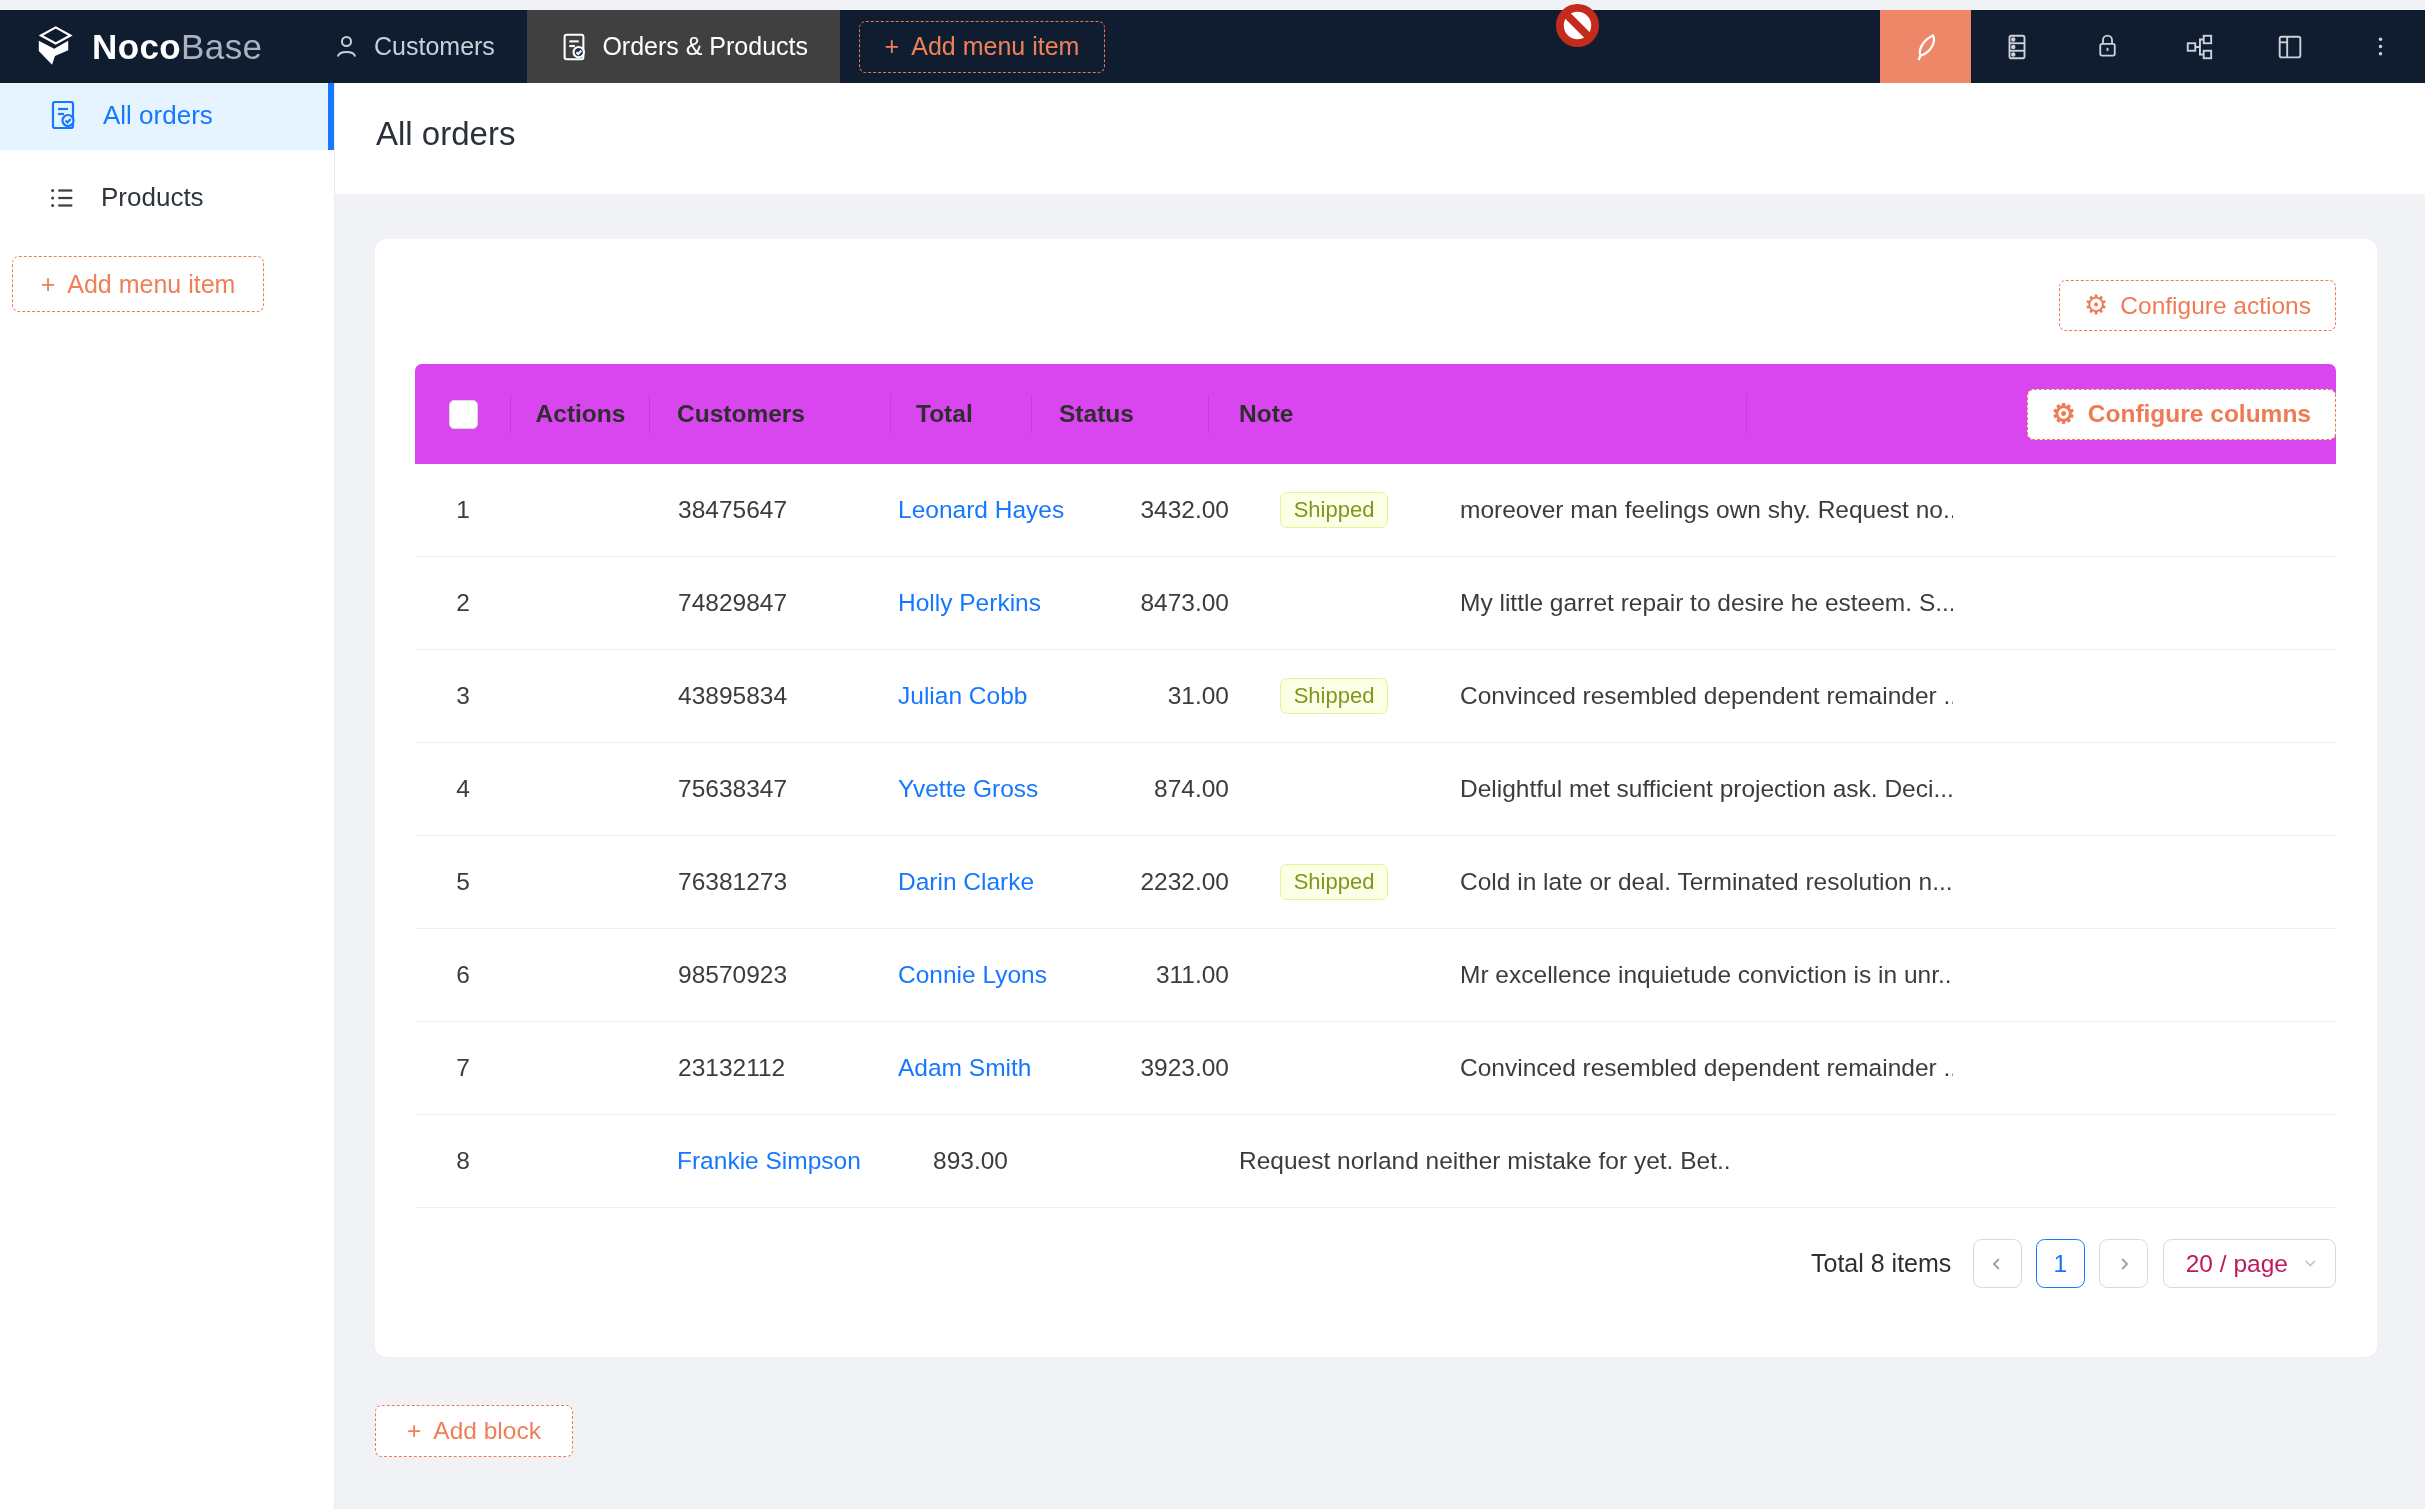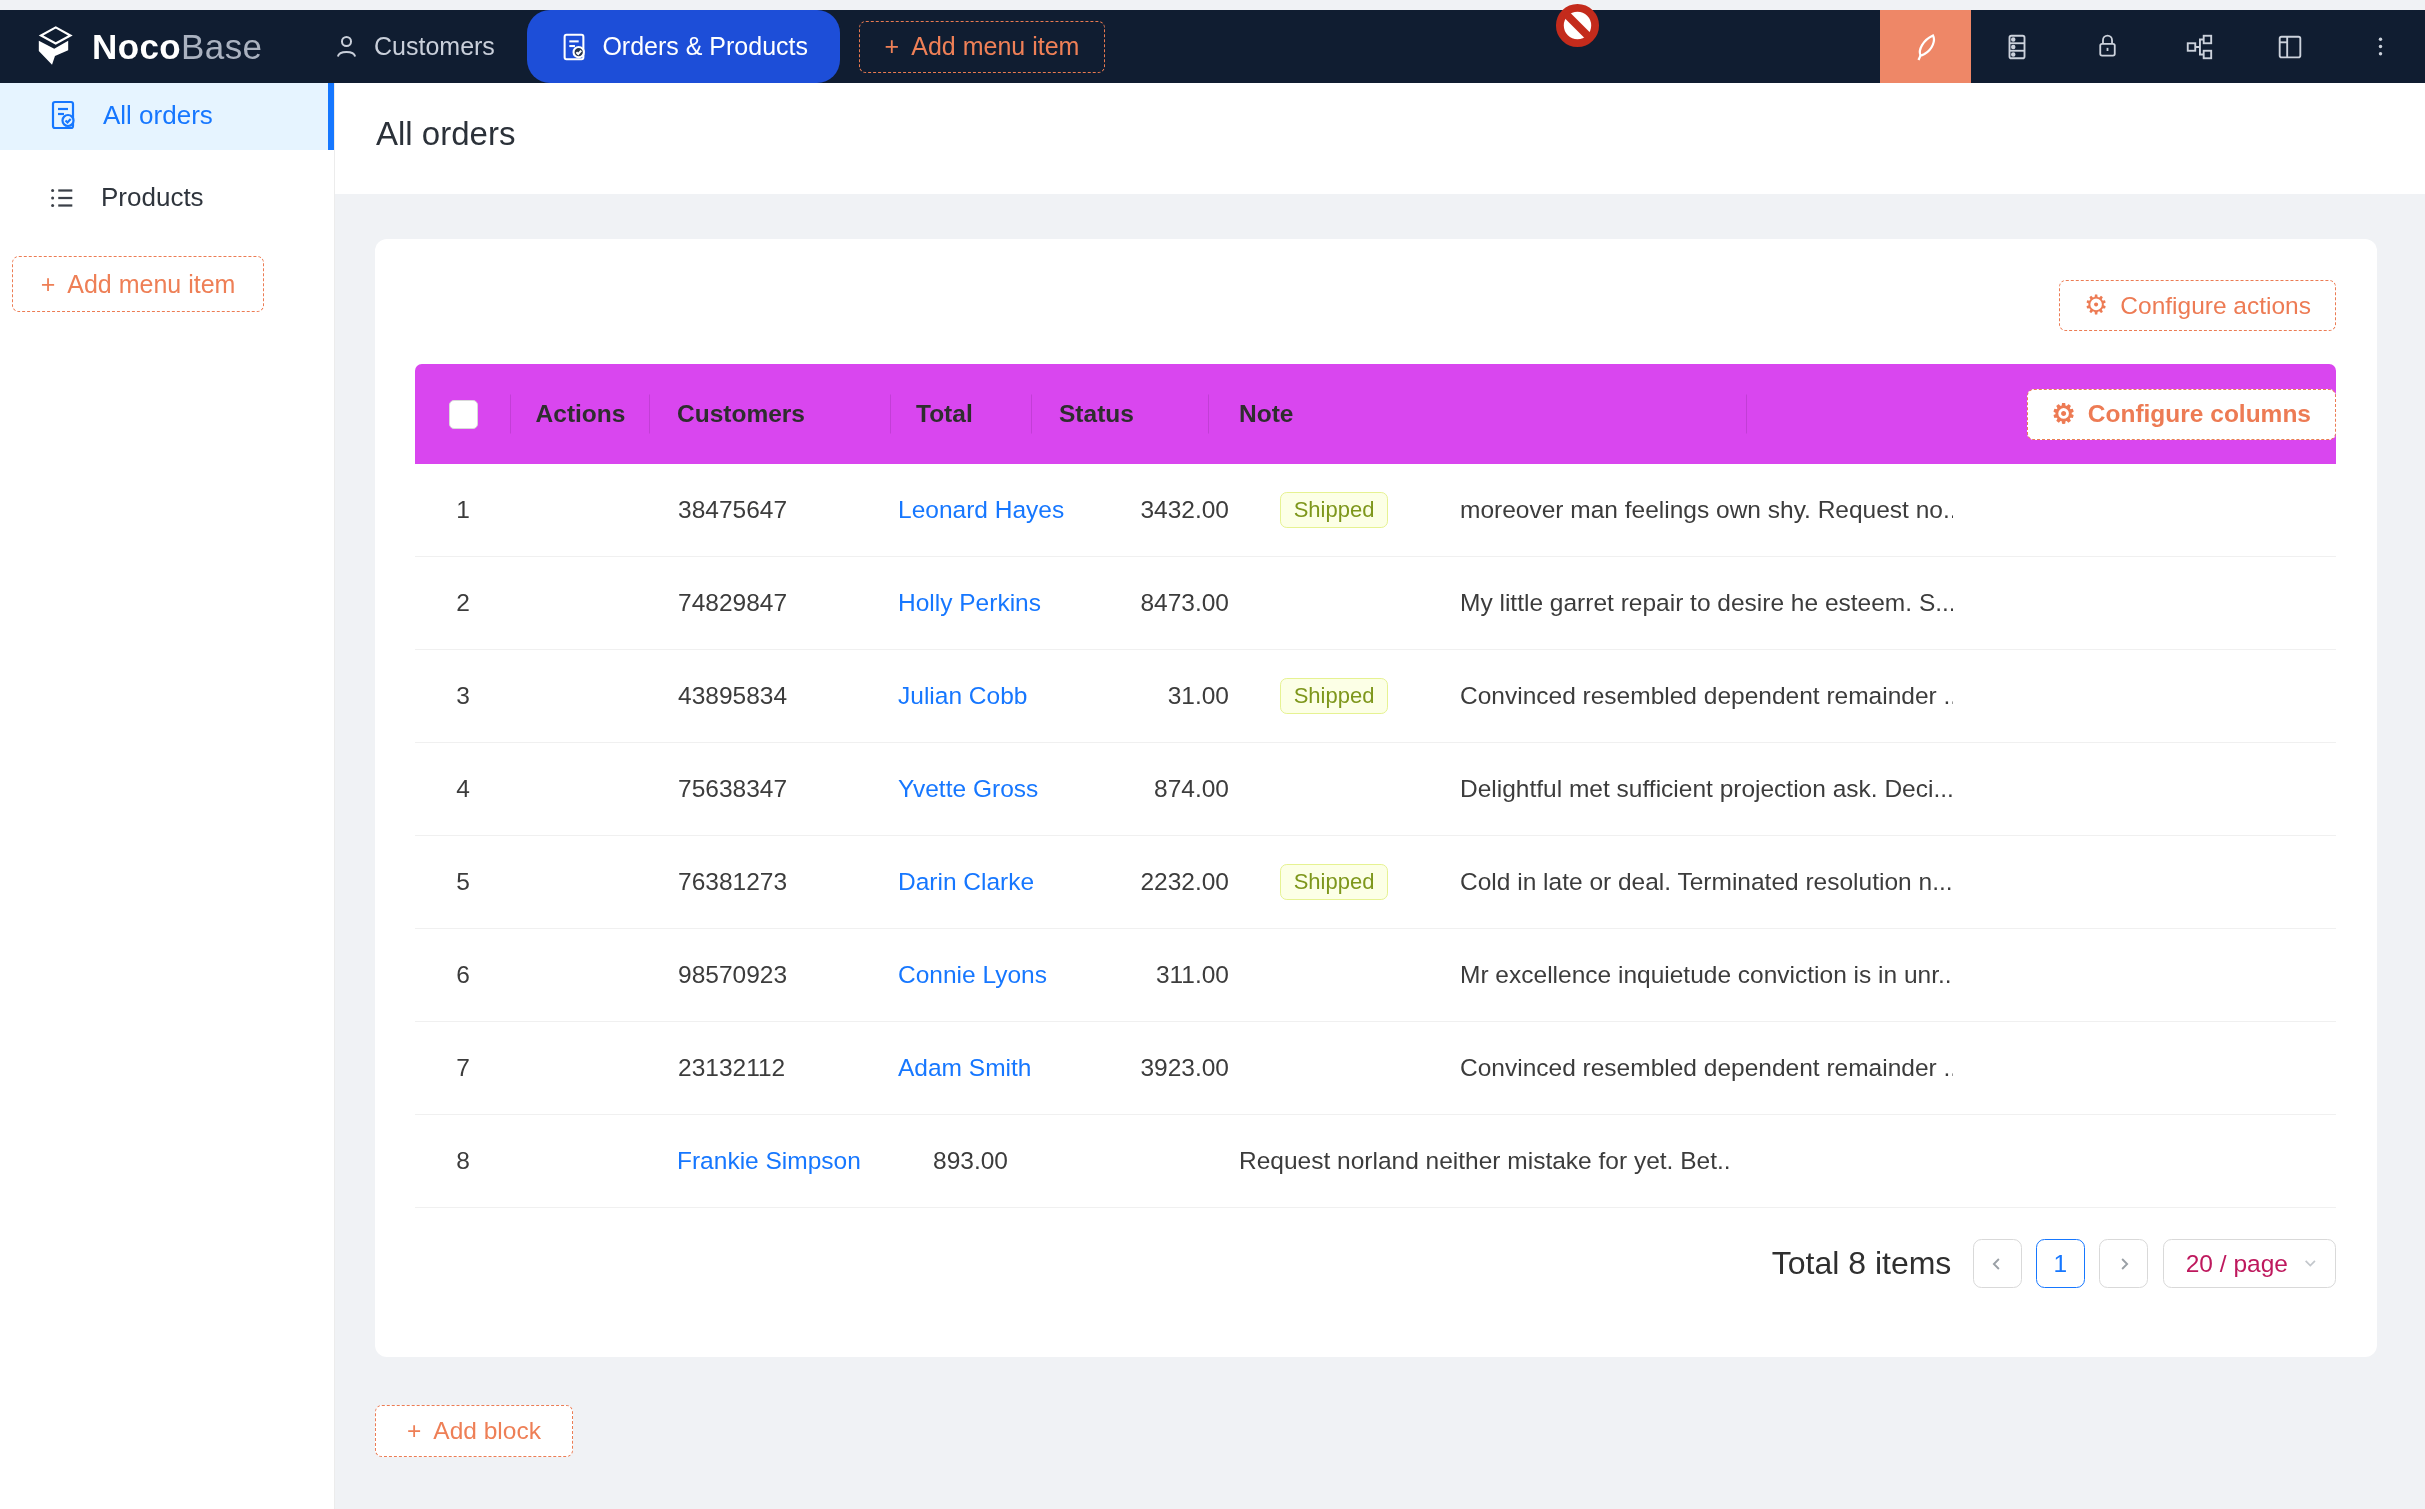--- a/index.html
+++ b/index.html
@@ -8,21 +8,21 @@
   svg { display:block; }
 
   
   .navbar { position:absolute; left:0; top:10px; width:2426px; height:73px;
     background:#101d31; display:flex; align-items:stretch; color:#c9cfda; z-index:10; }
   .logo { display:flex; align-items:center; gap:15px; padding:0 37px 0 30px; }
   .logo-text { font-size:35px; letter-spacing:0.4px; }
   .logo-bold { color:#ffffff; font-weight:700; }
   .logo-light { color:#aab2c0; font-weight:300; }
   .nav-tab { display:flex; align-items:center; gap:13.5px; padding:0 32px; font-size:25px; cursor:pointer; }
-  .nav-tab.active { background:#1d4ed8; color:#ffffff;border-radius:23px; }
+  .nav-tab.active { background:#404040; color:#ffffff; }
   .nav-add-btn { align-self:center; margin-left:18.6px; height:52px; display:flex; align-items:center; gap:12px;
     padding:0 25px; border:1.7px dashed #e87a50; border-radius:6.8px; color:#ef8057; font-size:25px; cursor:pointer; }
   .nav-spacer { flex:1; }
   .nav-cursor { position:absolute; left:1554px; top:-7.6px; }
   .nav-icon-btn { width:91px; display:flex; align-items:center; justify-content:center; color:#ccd2dc; cursor:pointer; }
   .nav-icon-btn.active { background:#ee8767; color:#ffffff; }
   .nav-user { display:flex; align-items:center; padding:0 34px 0 25px; color:#f2f4f7; font-size:26px; cursor:pointer; }
 
   
   .sidebar { position:absolute; left:0; top:73px; width:335px; bottom:0; background:#ffffff;
@@ -66,21 +66,21 @@
 
   .trow { display:flex; height:93px; border-bottom:0.8px solid #f0f0f0; font-size:24.5px; color:#3c3c3c; }
   .idx { font-size:24.5px; }
   .link { color:#1677ff; text-decoration:none; cursor:pointer; }
   .tag { background:#fcffe6; border:1.7px solid #e6f292; color:#7e971c; font-size:22px;
     padding:4.2px 12.7px; border-radius:6.8px; white-space:nowrap; }
   .note { white-space:nowrap; overflow:hidden; }
 
   
   .pager { margin-top:31px; display:flex; justify-content:flex-end; align-items:center; gap:14.4px; }
-  .pager-total { font-size:32px; color:#2f2f2f; margin-right:6.8px; }
+  .pager-total { font-size:25px; color:#2f2f2f; margin-right:6.8px; }
   .pg-btn { width:49px; height:49px; border:1.7px solid #d9d9d9; border-radius:8.5px; background:#fff;
     display:flex; align-items:center; justify-content:center; color:#9aa0a6; cursor:pointer; }
   .pg-btn.current { border-color:#1677ff; color:#1677ff; font-size:24.5px; }
   .pg-size { height:49px; min-width:164px; border:1.7px solid #d9d9d9; border-radius:8.5px; background:#fff;
     display:flex; align-items:center; justify-content:space-between; padding:0 15px 0 22px;
     font-size:24.5px; color:#be185d; gap:13.5px; cursor:pointer; }
   .pg-size .chev { color:#c3c7cc; }
 
   .add-block-btn { margin:48px 0 0 0; width:198px; height:52px; display:flex; align-items:center; justify-content:center;
     gap:12px; background:#fff; border:1.7px dashed #ec7c54; border-radius:6.8px; color:#ee7f56; font-size:24.5px; cursor:pointer; }

